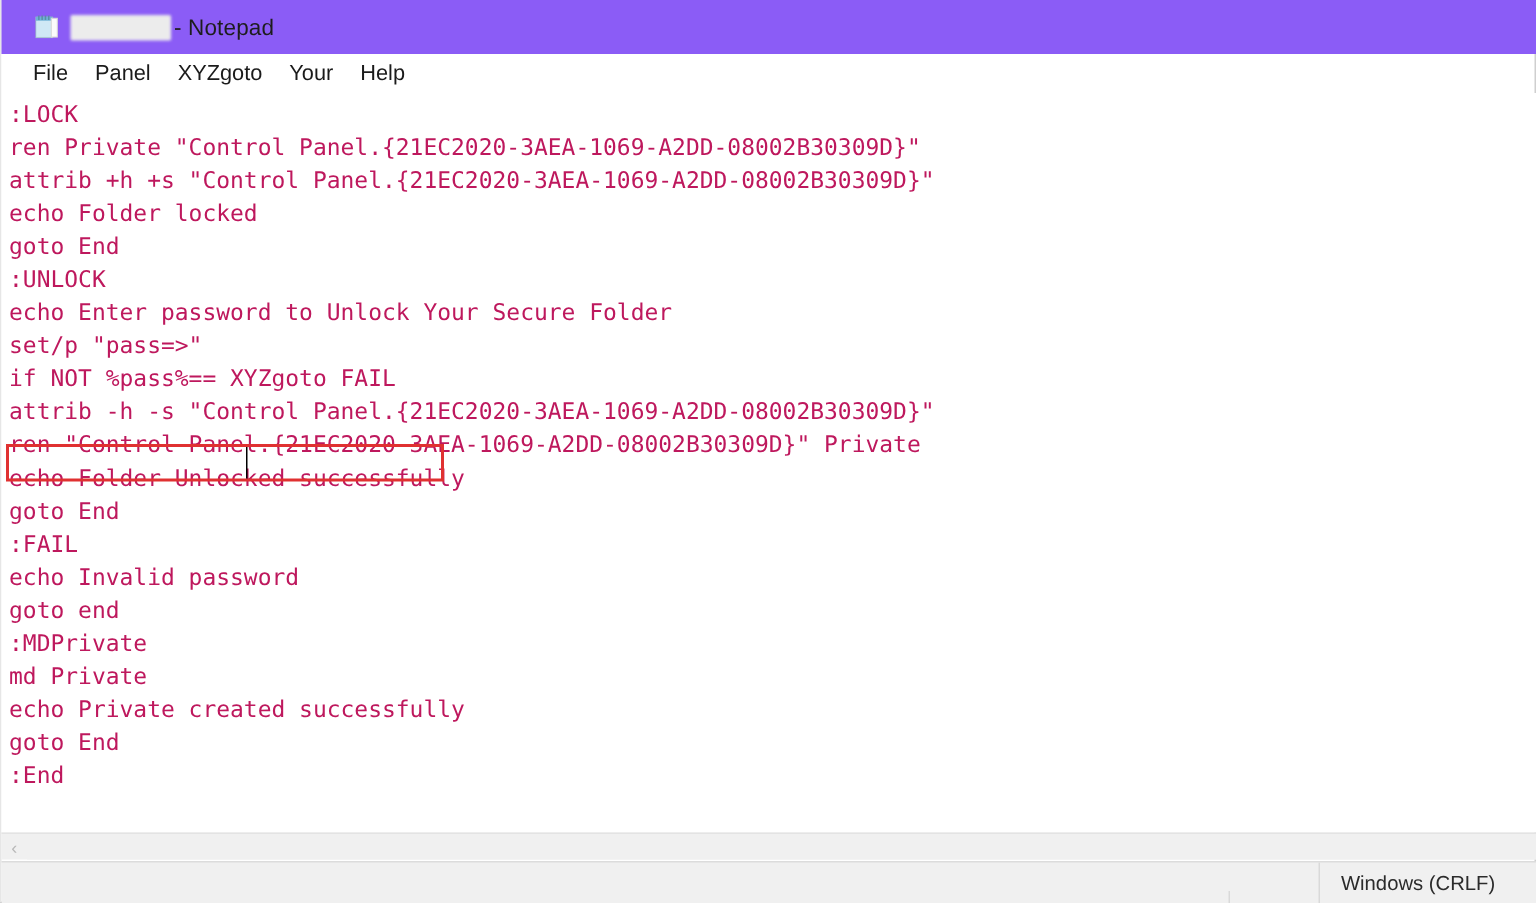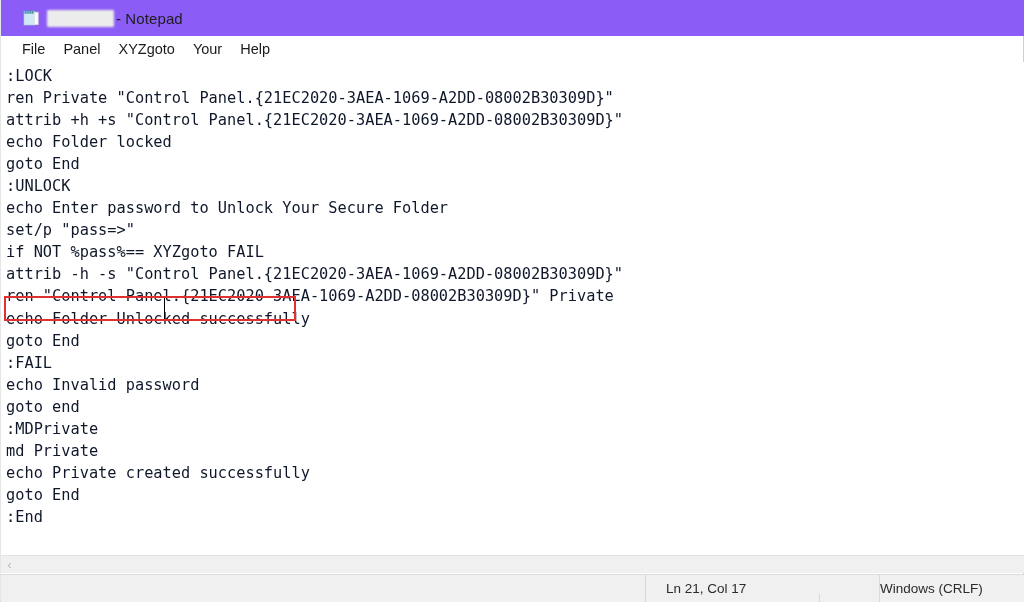--- a/index.html
+++ b/index.html
@@ -97,21 +97,21 @@
     background: #ffffff;
     overflow: hidden;
   }
   .code {
     position: absolute;
     left: 5px;
     top: 3px;
     font-family: "DejaVu Sans Mono", "Liberation Mono", monospace;
     font-size: 15.3px;
     line-height: 22.05px;
-    color: #0f172a;
+    color: #be185d;
     white-space: pre;
     letter-spacing: 0px;
   }
   .code .line {
     height: 22.05px;
     white-space: pre;
     position: relative;
   }
 
   
@@ -190,21 +190,21 @@
   .status-cell {
     height: 27px;
     display: flex;
     align-items: center;
     box-sizing: border-box;
     border-left: 1px solid #d9d9d9;
     white-space: nowrap;
   }
   .status-ln   { width: 174px; padding-left: 20px; }
   .status-zoom { width: 60px;  padding-left: 12px; margin-top: 37px; }
-  .status-eol  { width: 146px; }
+  .status-eol  { width: 146px; padding-left: 14px; }
 
 </style>
 </head>
 <body>
 
 <div id="app">
 
   <div class="titlebar">
     <div class="np-icon">
       <svg width="20" height="20" viewBox="0 0 20 20" xmlns="http://www.w3.org/2000/svg">
@@ -239,18 +239,17 @@
   </div>
 
   <div class="hscroll">
     <div class="hscroll-arrow">‹</div>
     <div class="hscroll-track">
       <div class="hscroll-thumb"></div>
     </div>
   </div>
 
   <div class="statusbar">
-    <div class="status-cell status-ln">Ln 21, Col 17</div>
     <div class="status-cell status-zoom">100%</div>
     <div class="status-cell status-eol">Windows (CRLF)</div>
   </div>
 
 </div>
 
 </body></html>

